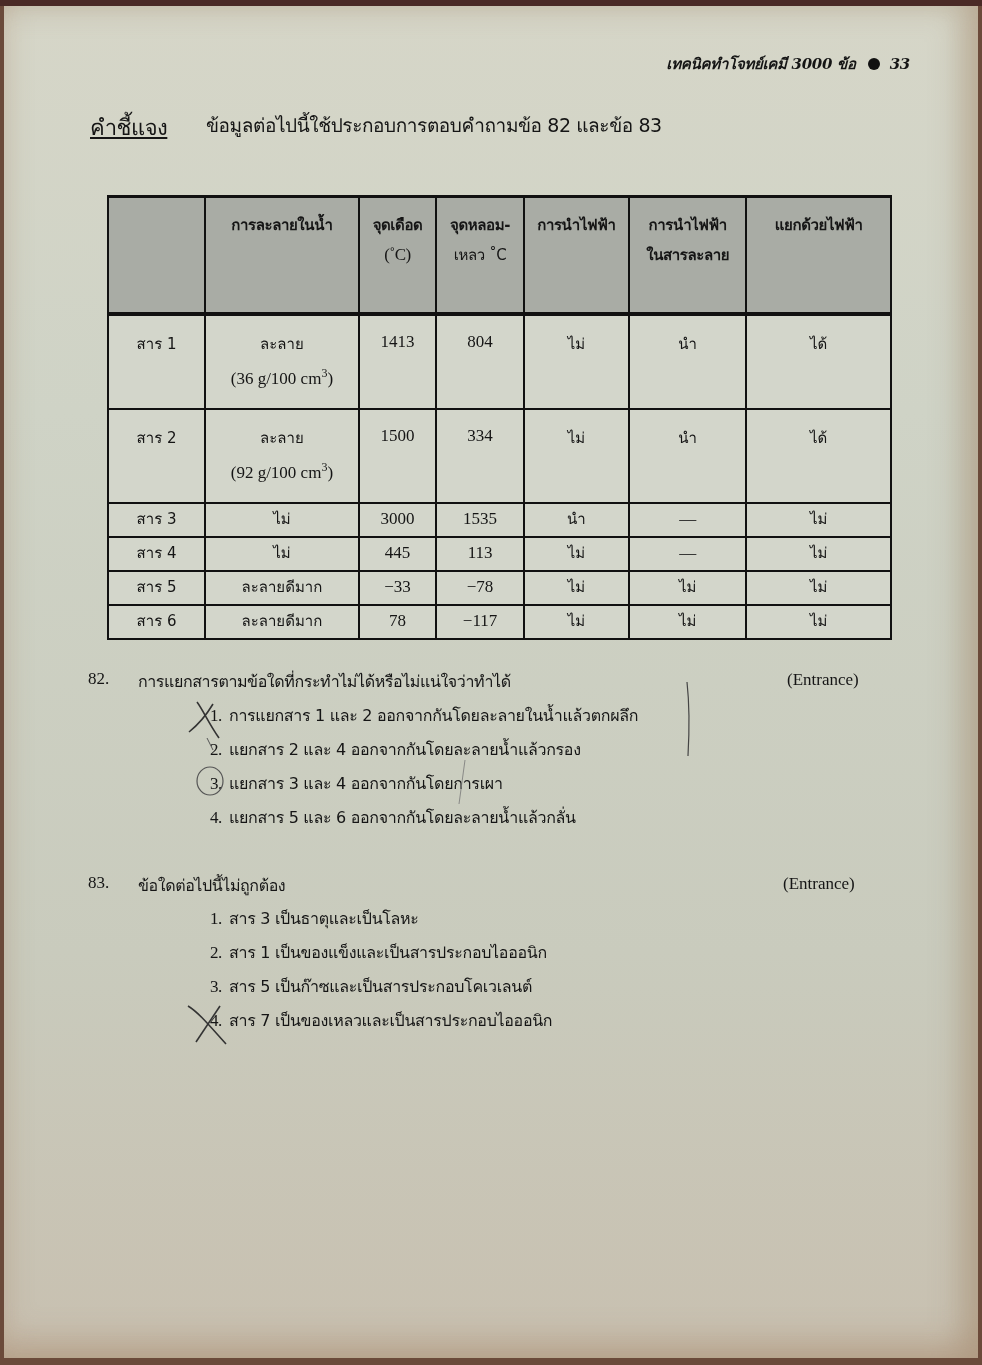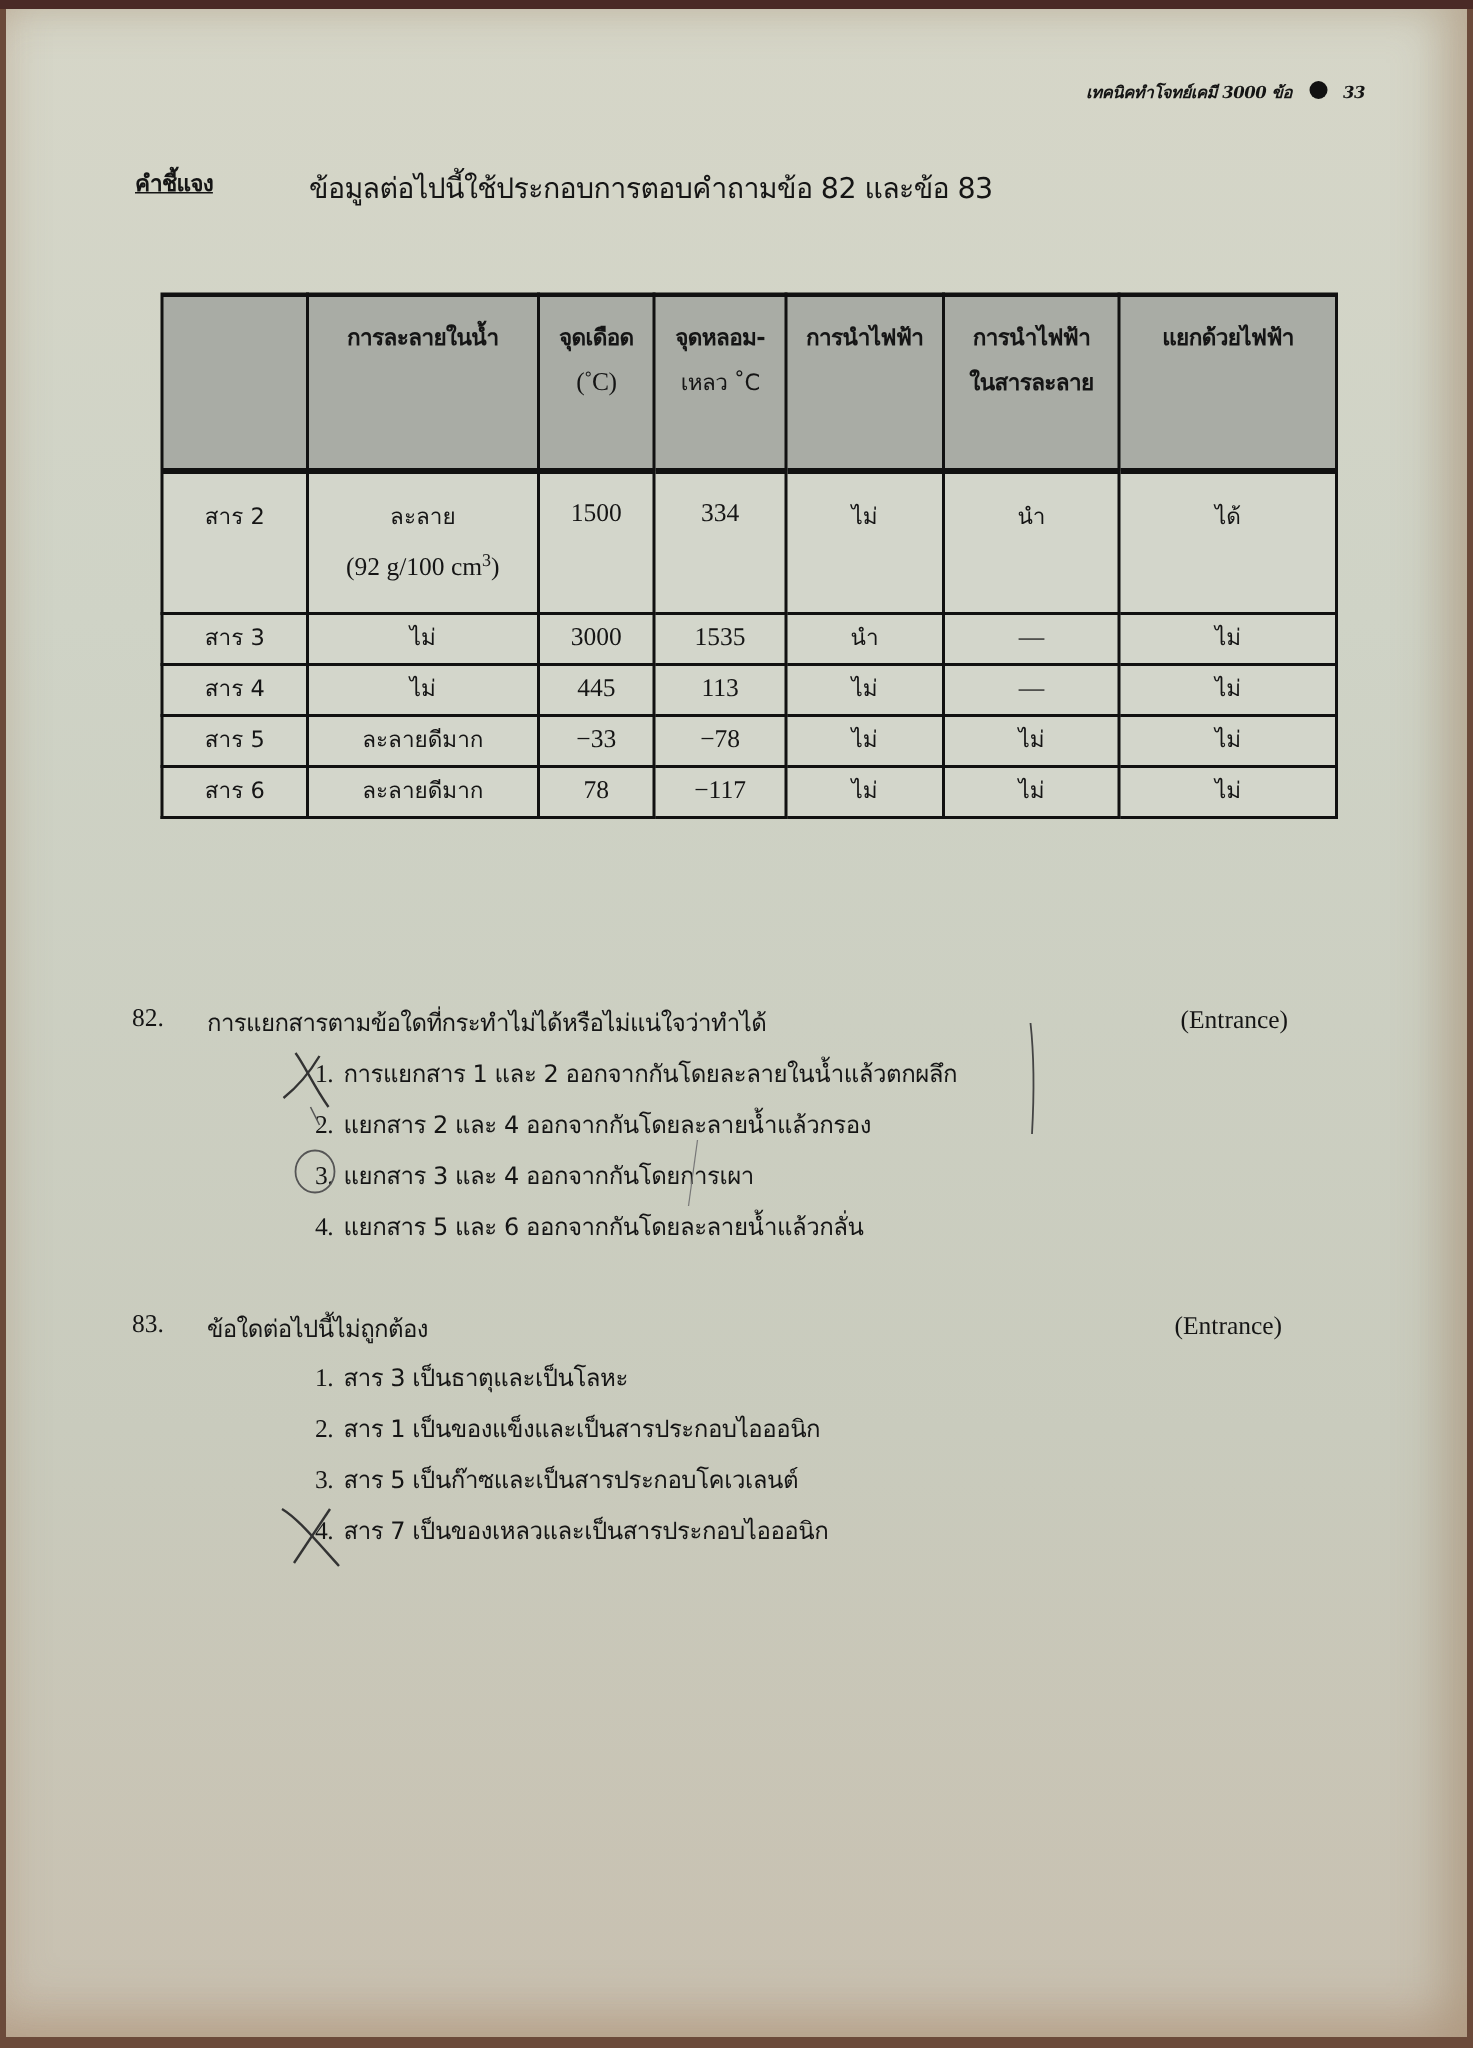--- a/index.html
+++ b/index.html
@@ -12,28 +12,28 @@
   }
   .page {
     position: absolute; left: 4px; top: 6px; width: 974px; height: 1352px;
     background: linear-gradient(180deg, #d6d6c8 0%, #cfd3c6 30%, #c9cbbd 70%, #c8c0b0 100%);
     box-shadow: inset -18px 0 30px rgba(150,120,90,0.35), inset 0 -20px 30px rgba(170,130,100,0.3);
   }
   .topbar { position:absolute; left:0; top:0; width:982px; height:6px; background:#4a2a26; }
   .running-header {
     position: absolute; left: 630px; top: 52px; width: 280px; text-align: right;
     font-family: "DejaVu Serif", serif; font-style: italic; font-weight: bold;
-    font-size: 11px; letter-spacing: -0.3px;
+    font-size: 15px; letter-spacing: -0.3px;
   }
   .running-header .dot {
     display:inline-block; width:12px; height:12px; border-radius:50%;
     background:#111; margin: 0 10px 0 12px; vertical-align: -1px;
   }
   .instr-label {
-    position:absolute; left: 90px; top: 110px; font-size: 15px; font-weight: bold;
+    position:absolute; left: 90px; top: 110px; font-size: 22px; font-weight: normal;
     text-decoration: underline; letter-spacing: -0.5px;
   }
   .instr-text {
     position:absolute; left: 206px; top: 110px; font-size: 19px; letter-spacing: -0.4px;
   }
   table.data {
     position: absolute; left: 107px; top: 195px; width: 785px;
     border-collapse: collapse; font-size: 15px;
   }
   table.data th, table.data td {
@@ -82,20 +82,29 @@
       <th class="col0"></th>
       <th class="col1"><span>การละลายในน้ำ</span></th>
       <th class="col2"><span>จุดเดือด</span><br><span style="font-weight:normal;font-family:'Liberation Serif',serif;font-size:17px">(˚C)</span></th>
       <th class="col3"><span>จุดหลอม-</span><br><span style="font-weight:normal">เหลว ˚C</span></th>
       <th class="col4"><span>การนำไฟฟ้า</span></th>
       <th class="col5"><span>การนำไฟฟ้า</span><br><span>ในสารละลาย</span></th>
       <th class="col6"><span>แยกด้วยไฟฟ้า</span></th>
     </tr>
   </thead>
   <tbody>
+    <tr class="tall">
+      <td class="thai">สาร 1</td>
+      <td class="thai"><span>ละลาย</span><span class="sub-note"><span>(36 g/100 cm</span><sup>3</sup><span>)</span></span></td>
+      <td>1413</td>
+      <td>804</td>
+      <td class="thai">ไม่</td>
+      <td class="thai">นำ</td>
+      <td class="thai">ได้</td>
+    </tr>
     <tr class="tall">
       <td class="thai">สาร 2</td>
       <td class="thai"><span>ละลาย</span><span class="sub-note"><span>(92 g/100 cm</span><sup>3</sup><span>)</span></span></td>
       <td>1500</td>
       <td>334</td>
       <td class="thai">ไม่</td>
       <td class="thai">นำ</td>
       <td class="thai">ได้</td>
     </tr>
     <tr class="short">

